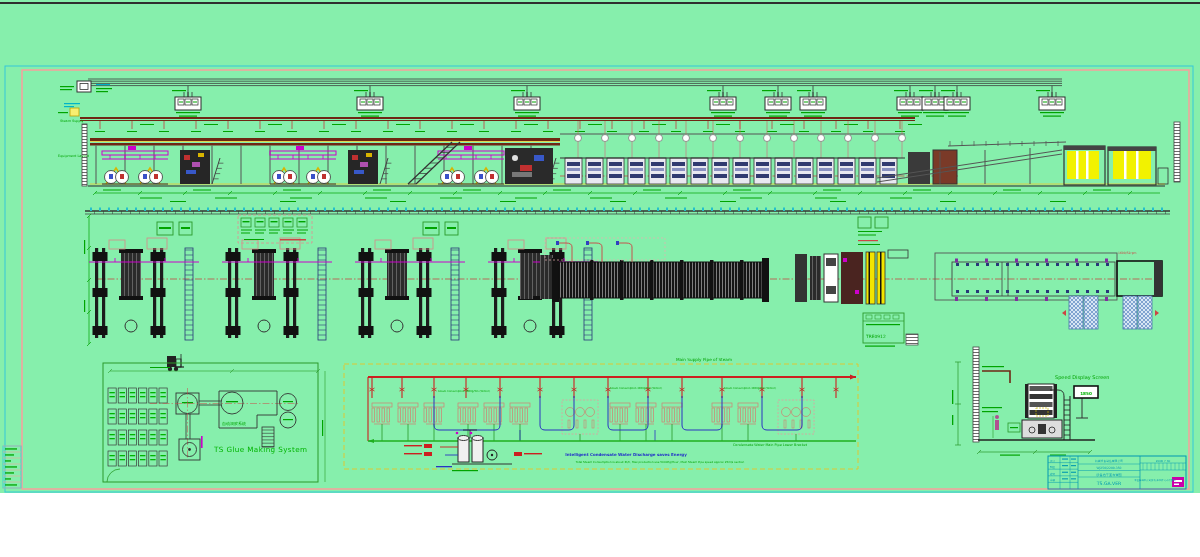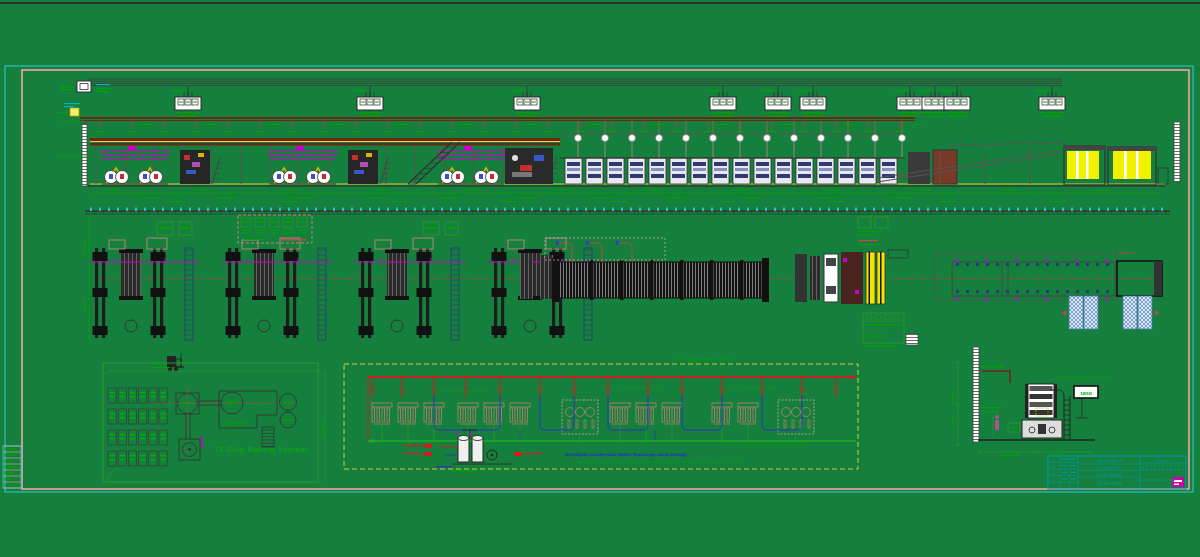--- a/index.html
+++ b/index.html
@@ -1,16 +1,16 @@
 <!DOCTYPE html>
 <html><head>
 <meta charset="utf-8">
 <style>
   html,body{margin:0;padding:0;background:#fff;}
-  .page{position:relative;width:1200px;height:557px;background:#15803d;overflow:hidden;
+  .page{position:relative;width:1200px;height:493px;background:#86efac;overflow:hidden;
         font-family:"DejaVu Sans",sans-serif;}
   svg{position:absolute;left:0;top:0;}
   text{font-family:"DejaVu Sans",sans-serif;}
 </style>
 </head>
 <body>
 
 <div class="page">
 <svg id="cad" width="1200" height="557" viewBox="0 0 1200 557">
   <defs>

